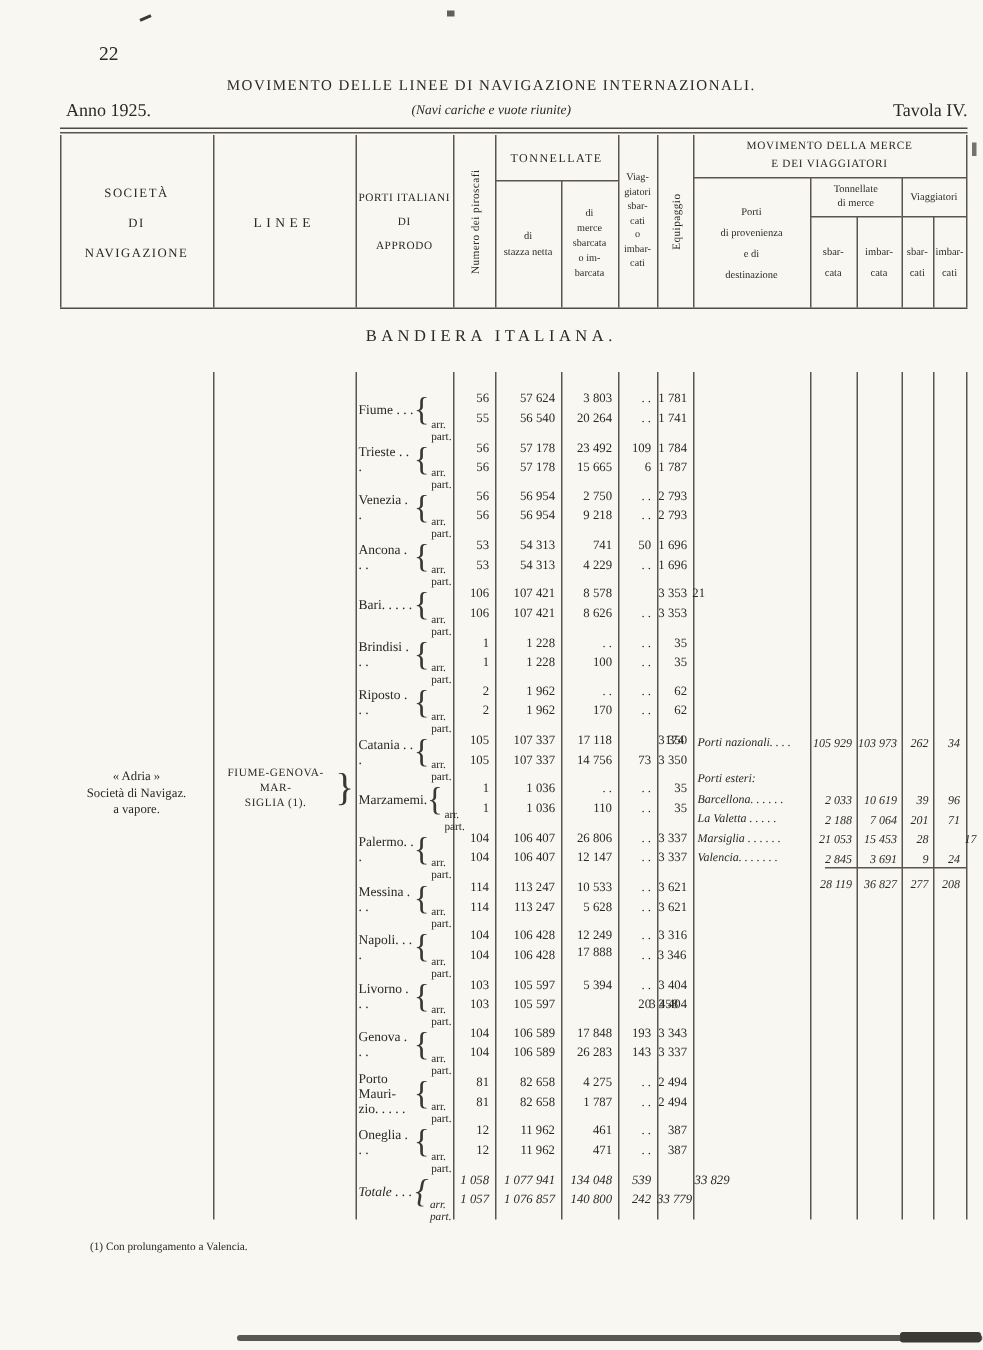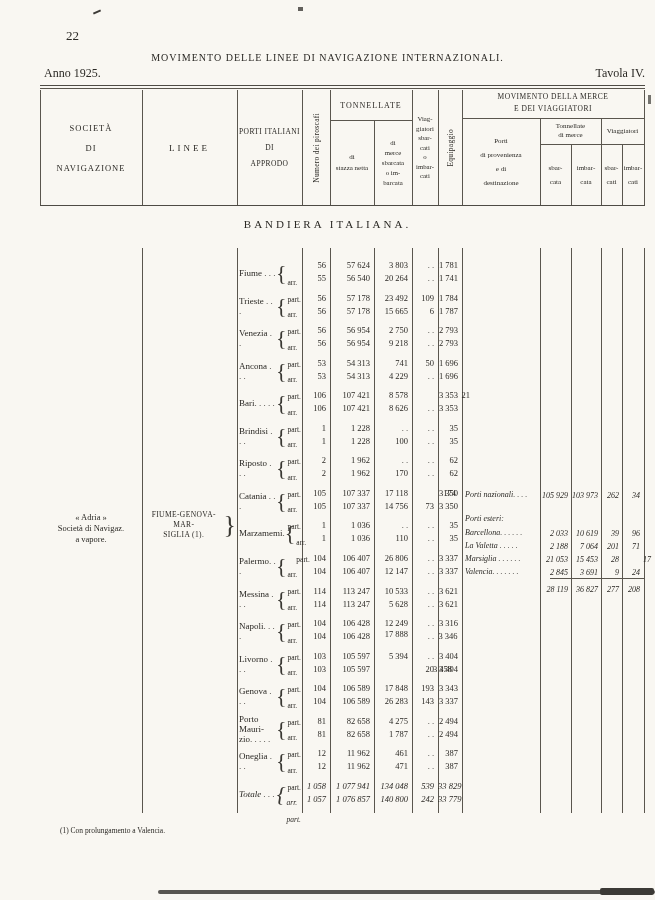--- a/index.html
+++ b/index.html
@@ -21,35 +21,36 @@
          text-align:center;box-sizing:border-box;white-space:pre-line;}
   .vrot{writing-mode:vertical-rl;transform:rotate(180deg);font-size:7.5px;letter-spacing:.3px;}
   
   #tbody{position:absolute;left:40px;top:248px;width:605px;height:565px;}
   .pblock{position:absolute;left:0;width:605px;height:32px;}
   .cell{position:absolute;font-size:8.5px;line-height:12px;text-align:right;
         padding-right:3px;box-sizing:border-box;white-space:nowrap;}
   .pname{position:absolute;left:199px;width:62px;top:0;height:30px;display:flex;align-items:center;}
   .pname .nm{flex:1;font-size:9px;line-height:10px;white-space:pre-line;}
   .pname .brace{font-size:22px;font-weight:300;line-height:26px;margin:0 1px 0 0;color:#3a3833;}
-  .pname .ap{display:flex;flex-direction:column;justify-content:space-between;height:25px;
+  .pname .ap{display:flex;flex-direction:column;justify-content:flex-start;height:25px;
              font-size:7.5px;line-height:8px;margin-top:36px;}
   .mlabel{position:absolute;font-size:8px;text-align:left;white-space:nowrap;font-style:italic;}
   .mcell{font-size:8px;font-style:italic;}
   .mark{position:absolute;background:#3c3a36;}
   #footnote{position:absolute;left:60px;top:826px;font-size:7.5px;}
   .titlecaps{letter-spacing:1px;}
 </style>
 </head>
 <body>
 
 <div id="page">
 
   <div class="abs" style="left:66px;top:28px;font-size:13px;">22</div>
   <div class="abs center titlecaps" style="left:60px;top:52px;width:535px;font-size:10px;">MOVIMENTO DELLE LINEE DI NAVIGAZIONE INTERNAZIONALI.</div>
+  <div class="abs center it" style="left:60px;top:68px;width:535px;font-size:9px;">(Navi cariche e vuote riunite)</div>
   <div class="abs" style="left:44px;top:66px;font-size:12px;">Anno 1925.</div>
   <div class="abs" style="left:565px;top:66px;width:80px;text-align:right;font-size:12px;">Tavola IV.</div>
 
   <div id="thead">
     <div class="hline" style="left:0;right:0;top:2px;"></div>
 
     <div class="vline" style="left:0;top:4px;bottom:0;"></div>
     <div class="vline" style="left:102px;top:4px;bottom:0;"></div>
     <div class="vline" style="left:197px;top:4px;bottom:0;"></div>
     <div class="vline" style="left:262px;top:4px;bottom:0;"></div>
@@ -468,21 +469,21 @@
             <div class="brace">{</div>
             <div class="ap">
               <div class="">arr.</div>
               <div class="">part.</div>
             </div>
           </div>
           <div class="cell it" style="left: 262px; width: 27px; top: 1px;">1 058</div>
           <div class="cell it" style="left: 290px; width: 43px; top: 1px;">1 077 941</div>
           <div class="cell it" style="left: 334px; width: 37px; top: 1px;">134 048</div>
           <div class="cell it" style="left: 372px; width: 25px; top: 1px;">539</div>
-          <div class="cell it" style="left: 398px; width: 23px; top: 1px;">33 829</div>
+          <div class="cell it" style="left: 398px; width: 23px; top: 1px; padding-left: 25px;">33 829</div>
           <div class="cell it" style="left: 262px; width: 27px; top: 14px;">1 057</div>
           <div class="cell it" style="left: 290px; width: 43px; top: 14px;">1 076 857</div>
           <div class="cell it" style="left: 334px; width: 37px; top: 14px;">140 800</div>
           <div class="cell it" style="left: 372px; width: 25px; top: 14px;">242</div>
           <div class="cell it" style="left: 398px; width: 23px; top: 14px;">33 779</div>
         </div>
       </div>
 
     <div id="movement-rows" class="abs" style="left:422px;top:242px;width:182px;height:115px;">
       <div class="hline" style="left:88px;width:94px;top:88px;"></div>

